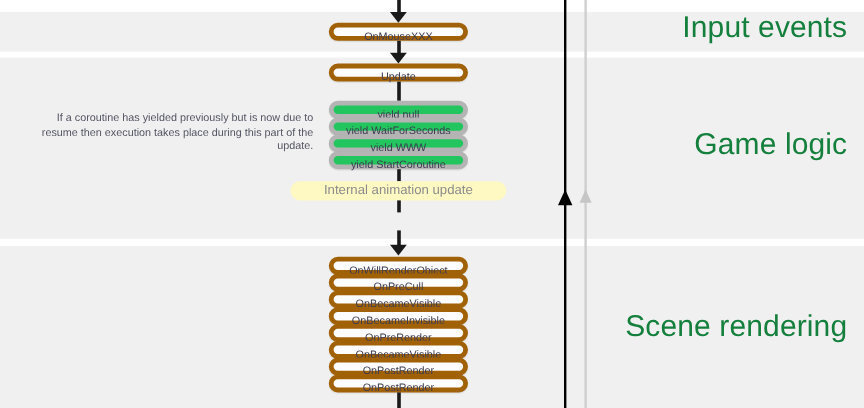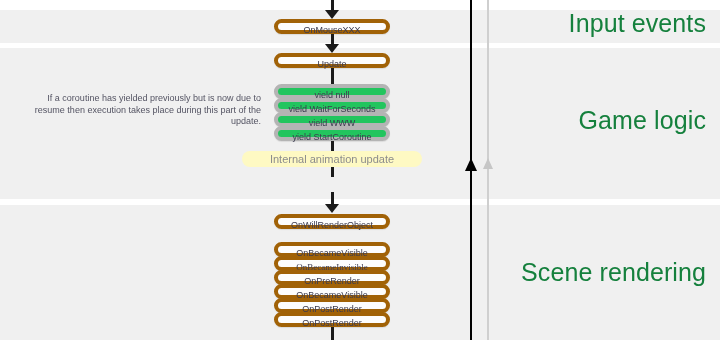--- a/index.html
+++ b/index.html
@@ -187,21 +187,22 @@
 
   <div class="pill" style="top:151px;">Internal animation update</div>
 
   <div class="conn" style="top:167px; height:10px;"></div>
 
 
   <div class="conn" style="top:192px; height:16px;"></div>
   <div class="arrowhead" style="top:204px;"></div>
 
   <div class="node" style="top:214px;">OnWillRenderObject</div>
+  <div class="node" style="top:228px;">OnPreCull</div>
   <div class="node" style="top:242px;">OnBecameVisible</div>
-  <div class="node" style="top:256px;font-family:Liberation Serif, serif;">OnBecameInvisible</div>
+  <div class="node" style="top:256px;">OnBecameInvisible</div>
   <div class="node" style="top:270px;">OnPreRender</div>
   <div class="node" style="top:284px;">OnBecameVisible</div>
   <div class="node" style="top:298px;">OnPostRender</div>
   <div class="node" style="top:312px;">OnPostRender</div>
 
   <div class="conn" style="top:327px; height:13px;"></div>
 </div>
 
 </body></html>

